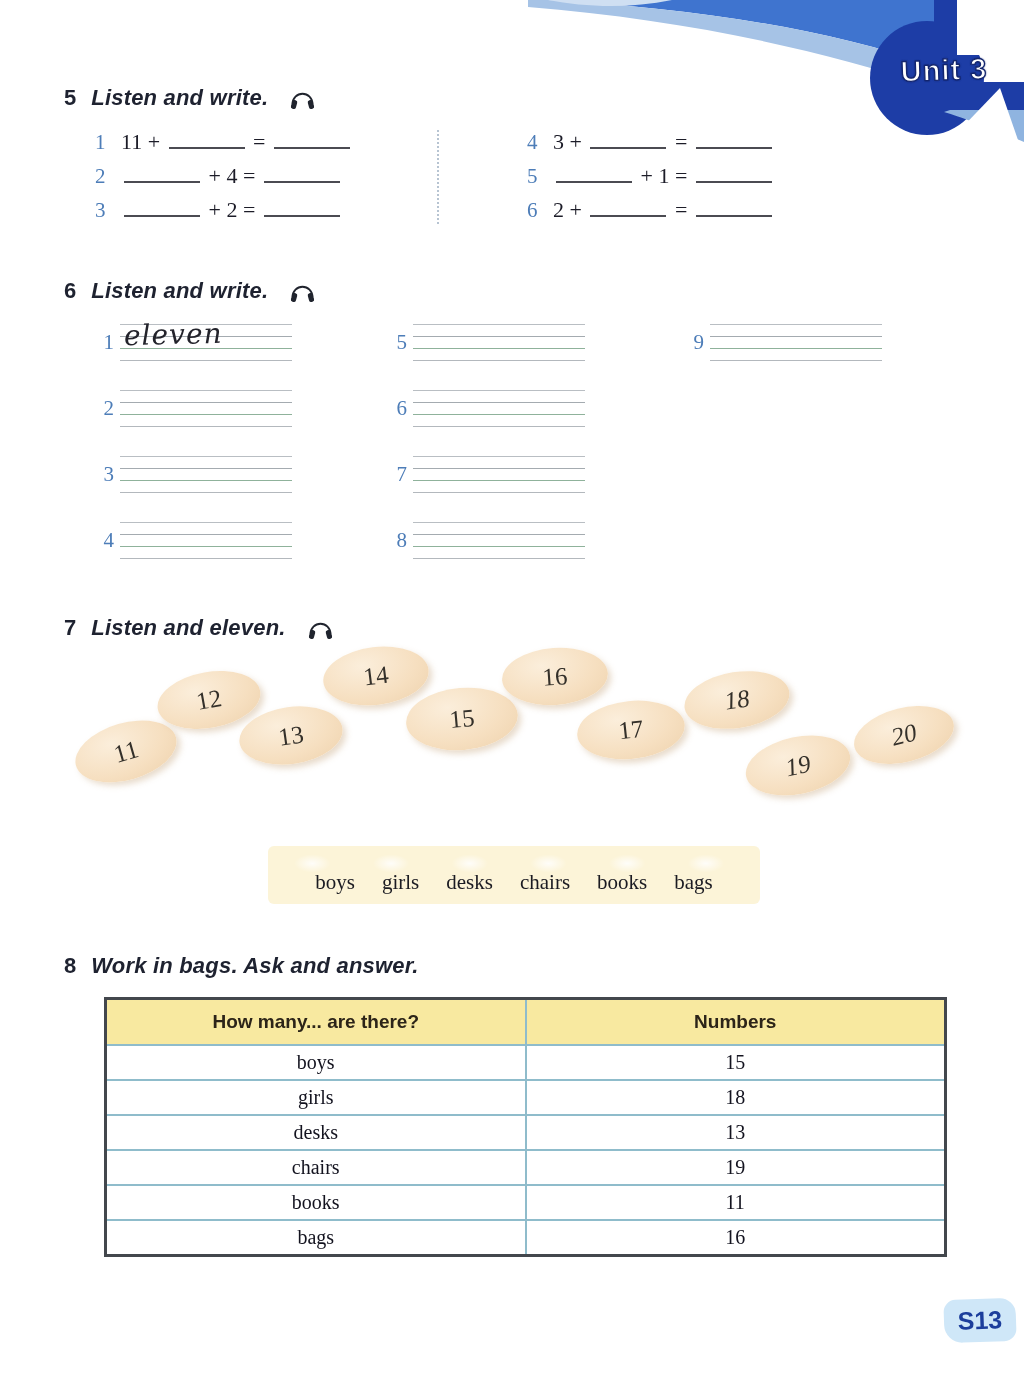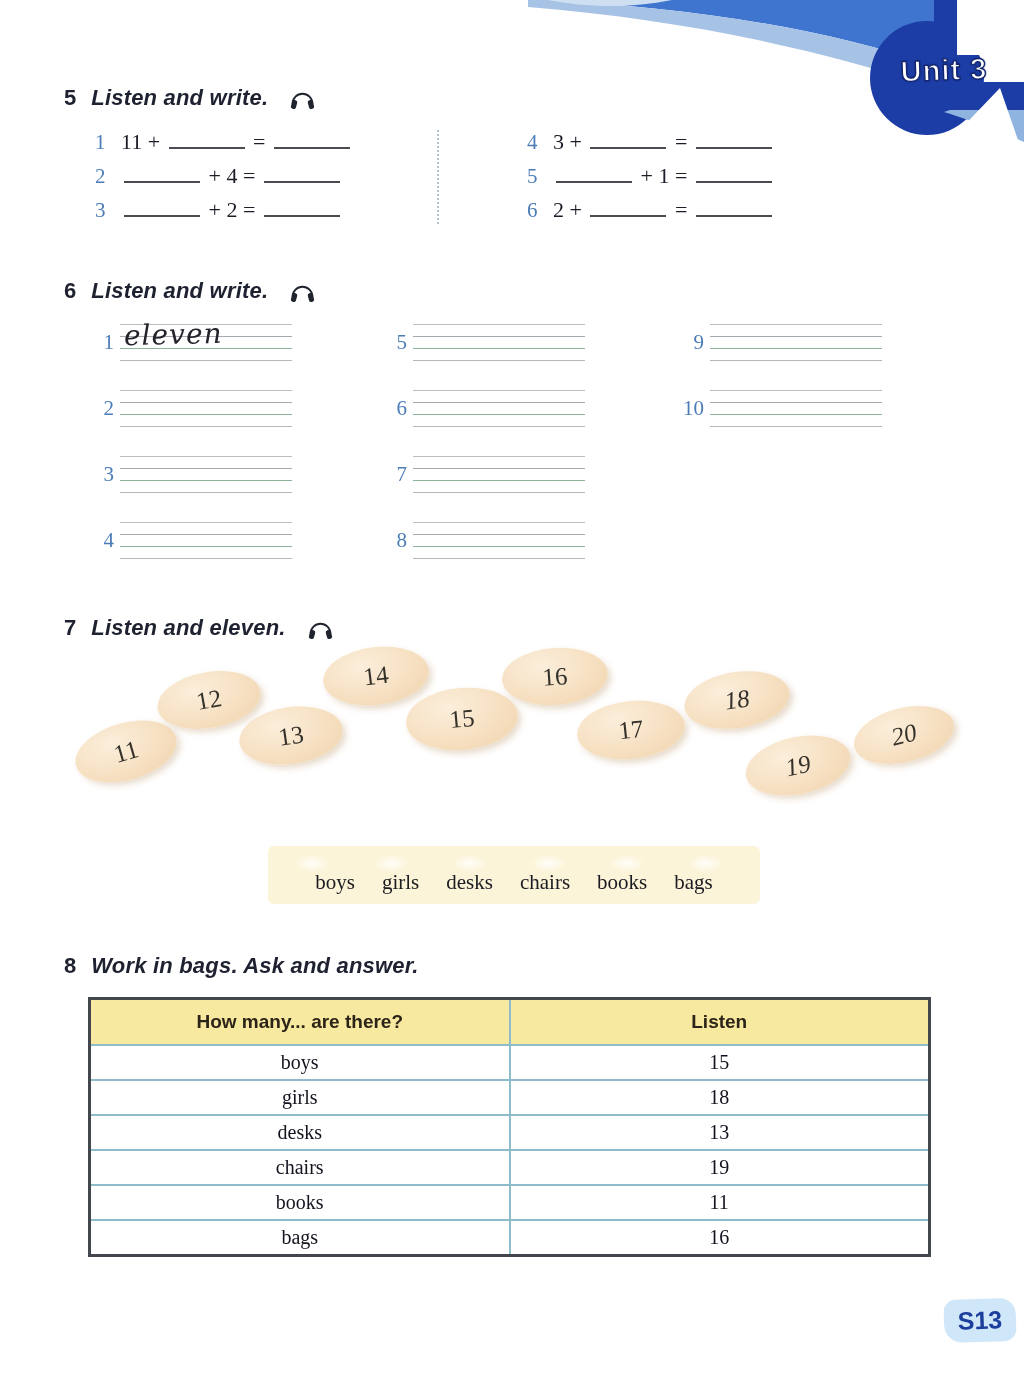--- a/index.html
+++ b/index.html
@@ -62,21 +62,21 @@
         radial-gradient(ellipse 26px 13px at 41% 30%, rgba(255,255,255,.85), rgba(255,255,255,0) 70%),
         radial-gradient(ellipse 26px 13px at 57% 30%, rgba(255,255,255,.85), rgba(255,255,255,0) 70%),
         radial-gradient(ellipse 26px 13px at 73% 30%, rgba(255,255,255,.85), rgba(255,255,255,0) 70%),
         radial-gradient(ellipse 26px 13px at 89% 30%, rgba(255,255,255,.85), rgba(255,255,255,0) 70%),
         #fcf4d8;
       display:flex;align-items:flex-end;justify-content:center;gap:27px;
       padding-bottom:9px;box-sizing:border-box;}
   .word{font-family:"Liberation Serif",serif;font-size:21px;color:#1b1b22;}
 
   
-  #ex8-table{position:absolute;left:88px;top:997px;width:843px;border-collapse:collapse;
+  #ex8-table{position:absolute;left:104px;top:997px;width:843px;border-collapse:collapse;
       table-layout:fixed;border:3px solid #43474d;}
   #ex8-table th{height:42px;background:#f8e9a0;font-family:"Liberation Sans",sans-serif;
       font-weight:bold;font-size:19px;color:#2c2418;border:2px solid #8fbccb;}
   #ex8-table td{height:31px;text-align:center;font-family:"Liberation Serif",serif;
       font-size:20px;color:#13131f;border:2px solid #8fbccb;}
 
   
   #page-badge{position:absolute;left:944px;top:1299px;width:72px;height:43px;
       background:#cfe7f8;border-radius:12px 16px 12px 18px;transform:rotate(-2deg);
       display:flex;align-items:center;justify-content:center;}
@@ -247,29 +247,20 @@
   <div class="w-col" id="w-col-3">
       <div class="w-item">
         <span class="w-num">9</span>
         <div class="w-lines">
           <div class="wline l1"></div>
           <div class="wline l2"></div>
           <div class="wline l3"></div>
           <div class="wline l4"></div>
         </div>
       </div>
-      <div class="w-item">
-        <span class="w-num">10</span>
-        <div class="w-lines">
-          <div class="wline l1"></div>
-          <div class="wline l2"></div>
-          <div class="wline l3"></div>
-          <div class="wline l4"></div>
-        </div>
-      </div>
     </div>
 
   <div class="sec-head" id="ex7-head">
     <span class="sec-num">7</span>
     <span class="sec-title">Listen and eleven.</span>
     <span class="hp">
       <svg width="27" height="26" viewBox="0 0 24 22">
         <path d="M3.2 16 a 8.8 8.8 0 1 1 17.6 0" fill="none" stroke="#20242e" stroke-width="1.7"></path>
         <rect x="2.2" y="12.8" width="4.6" height="8" rx="2" transform="rotate(16 4.5 16.8)" fill="#20242e"></rect>
         <rect x="17.2" y="12.8" width="4.6" height="8" rx="2" transform="rotate(-16 19.5 16.8)" fill="#20242e"></rect>
@@ -318,21 +309,21 @@
     </div>
 
   <div class="sec-head" id="ex8-head">
     <span class="sec-num">8</span>
     <span class="sec-title">Work in bags. Ask and answer.</span>
   </div>
   <table id="ex8-table">
       <thead>
         <tr>
           <th>How many... are there?</th>
-          <th>Listen</th>
+          <th>Numbers</th>
         </tr>
       </thead>
       <tbody>
         <tr>
           <td>boys</td>
           <td>15</td>
         </tr>
         <tr>
           <td>girls</td>
           <td>18</td>

